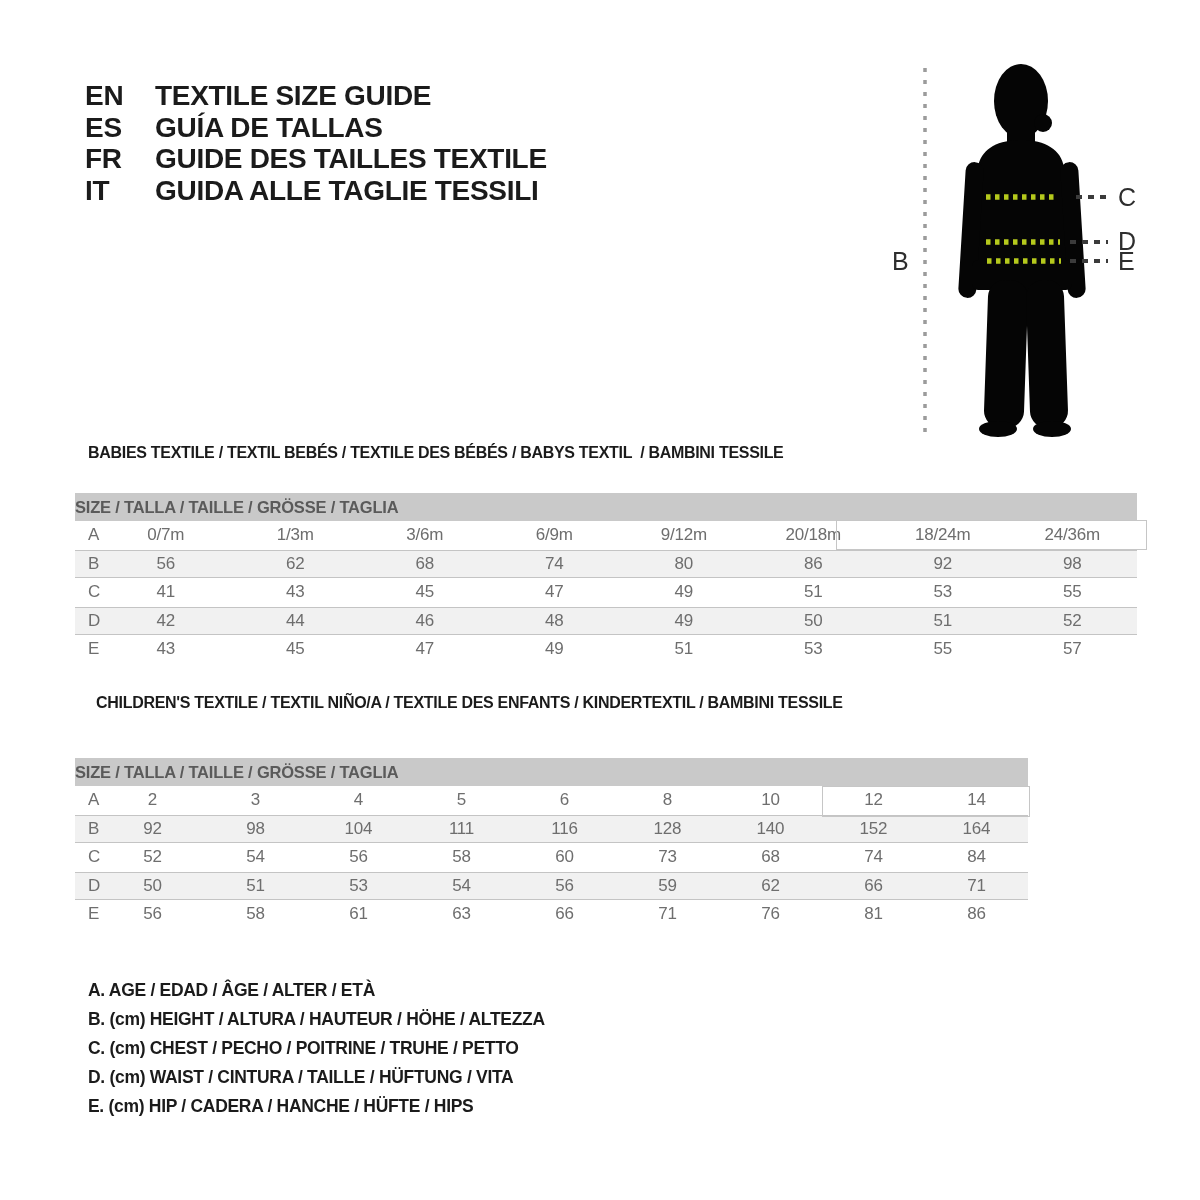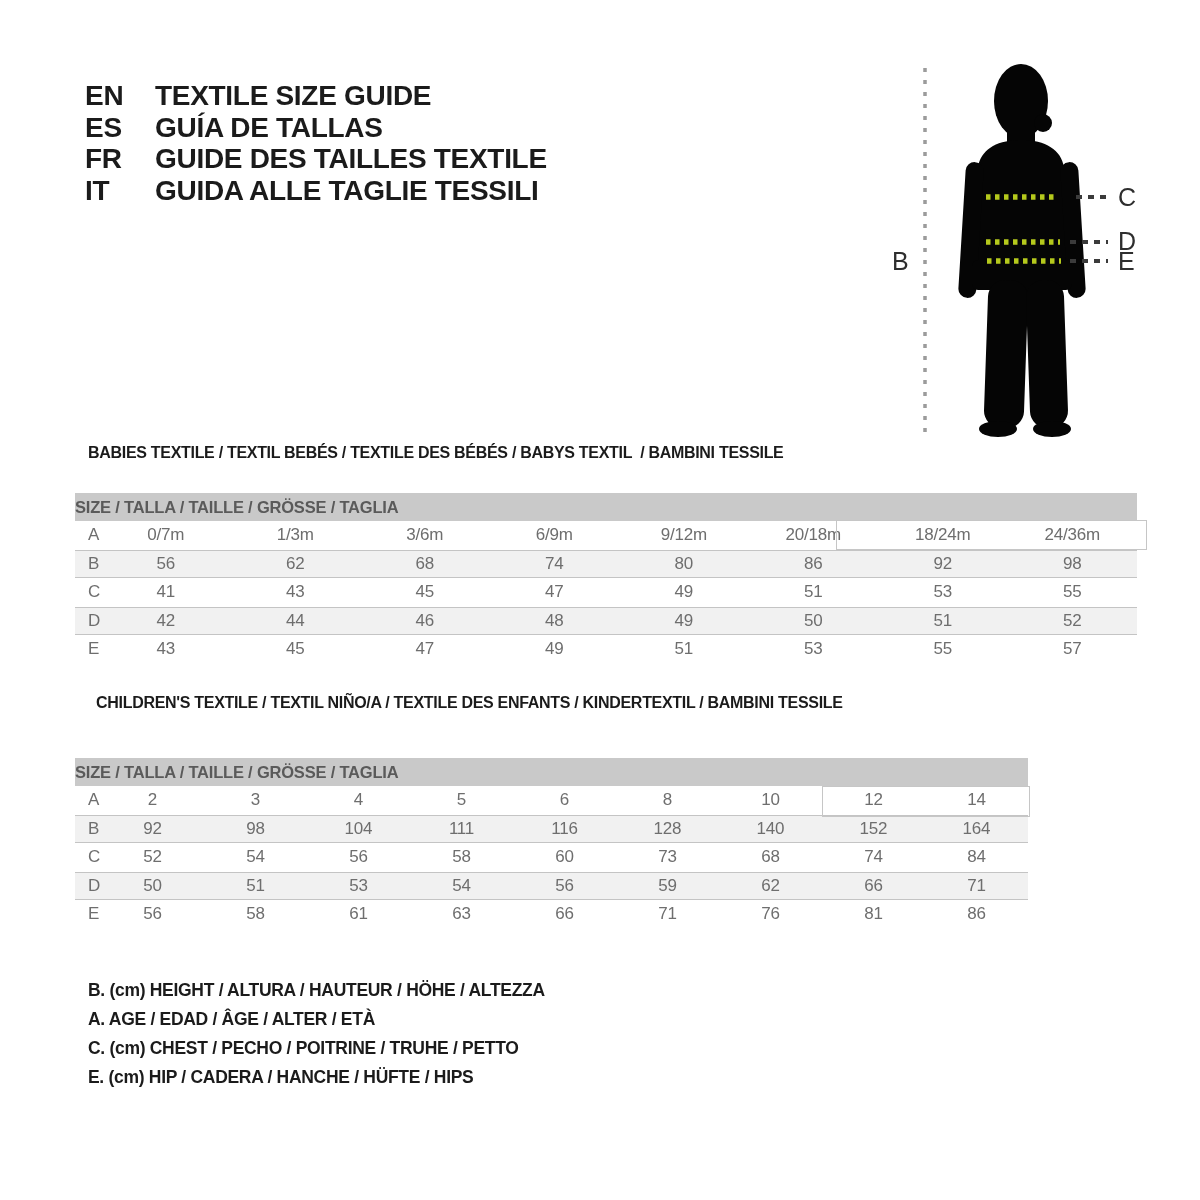--- a/index.html
+++ b/index.html
@@ -245,19 +245,20 @@
           <span class="cell">71</span>
           <span class="cell">76</span>
           <span class="cell">81</span>
           <span class="cell">86</span>
         </div>
       </div>
   </div>
   <div class="selection-box" id="children-selection"></div>
 
   <div class="legend">
+    <div class="legend-row">A. AGE / EDAD / ÂGE / ALTER / ETÀ</div>
     <div class="legend-row">B. (cm) HEIGHT / ALTURA / HAUTEUR / HÖHE / ALTEZZA</div>
-    <div class="legend-row">A. AGE / EDAD / ÂGE / ALTER / ETÀ</div>
     <div class="legend-row">C. (cm) CHEST / PECHO / POITRINE / TRUHE / PETTO</div>
+    <div class="legend-row">D. (cm) WAIST / CINTURA / TAILLE / HÜFTUNG / VITA</div>
     <div class="legend-row">E. (cm) HIP / CADERA / HANCHE / HÜFTE / HIPS</div>
   </div>
 
 </div>
 
 </body></html>

